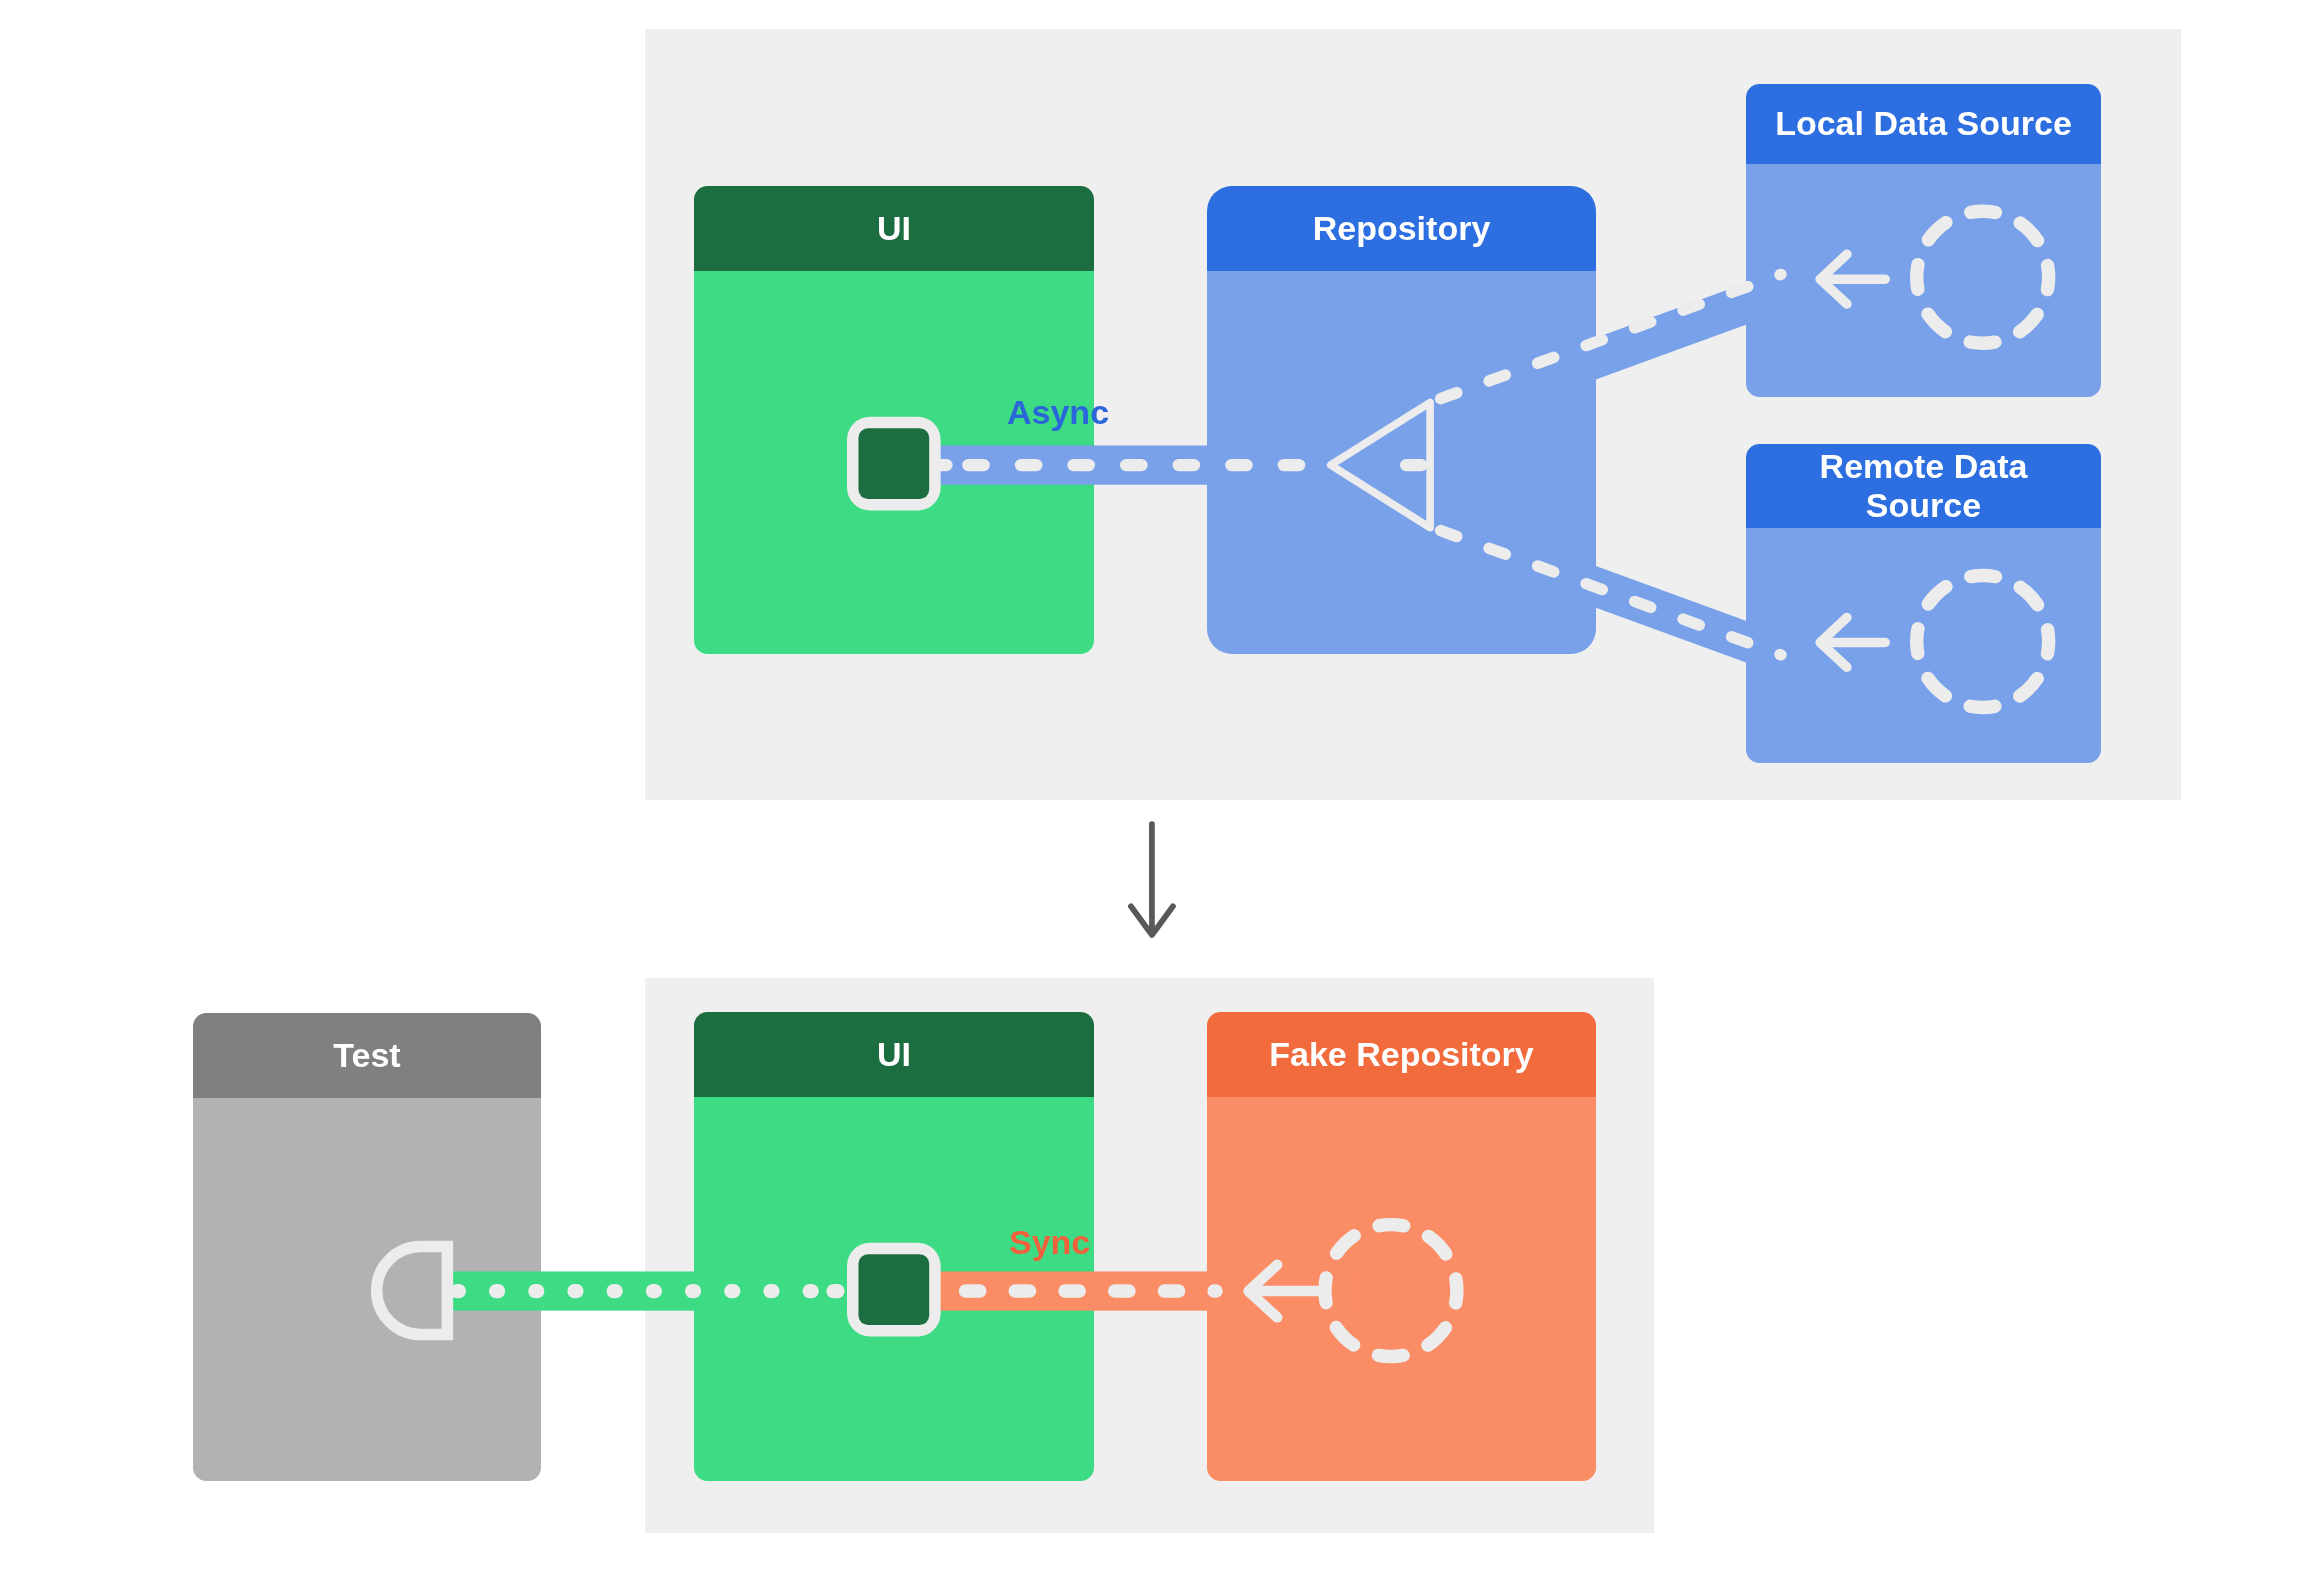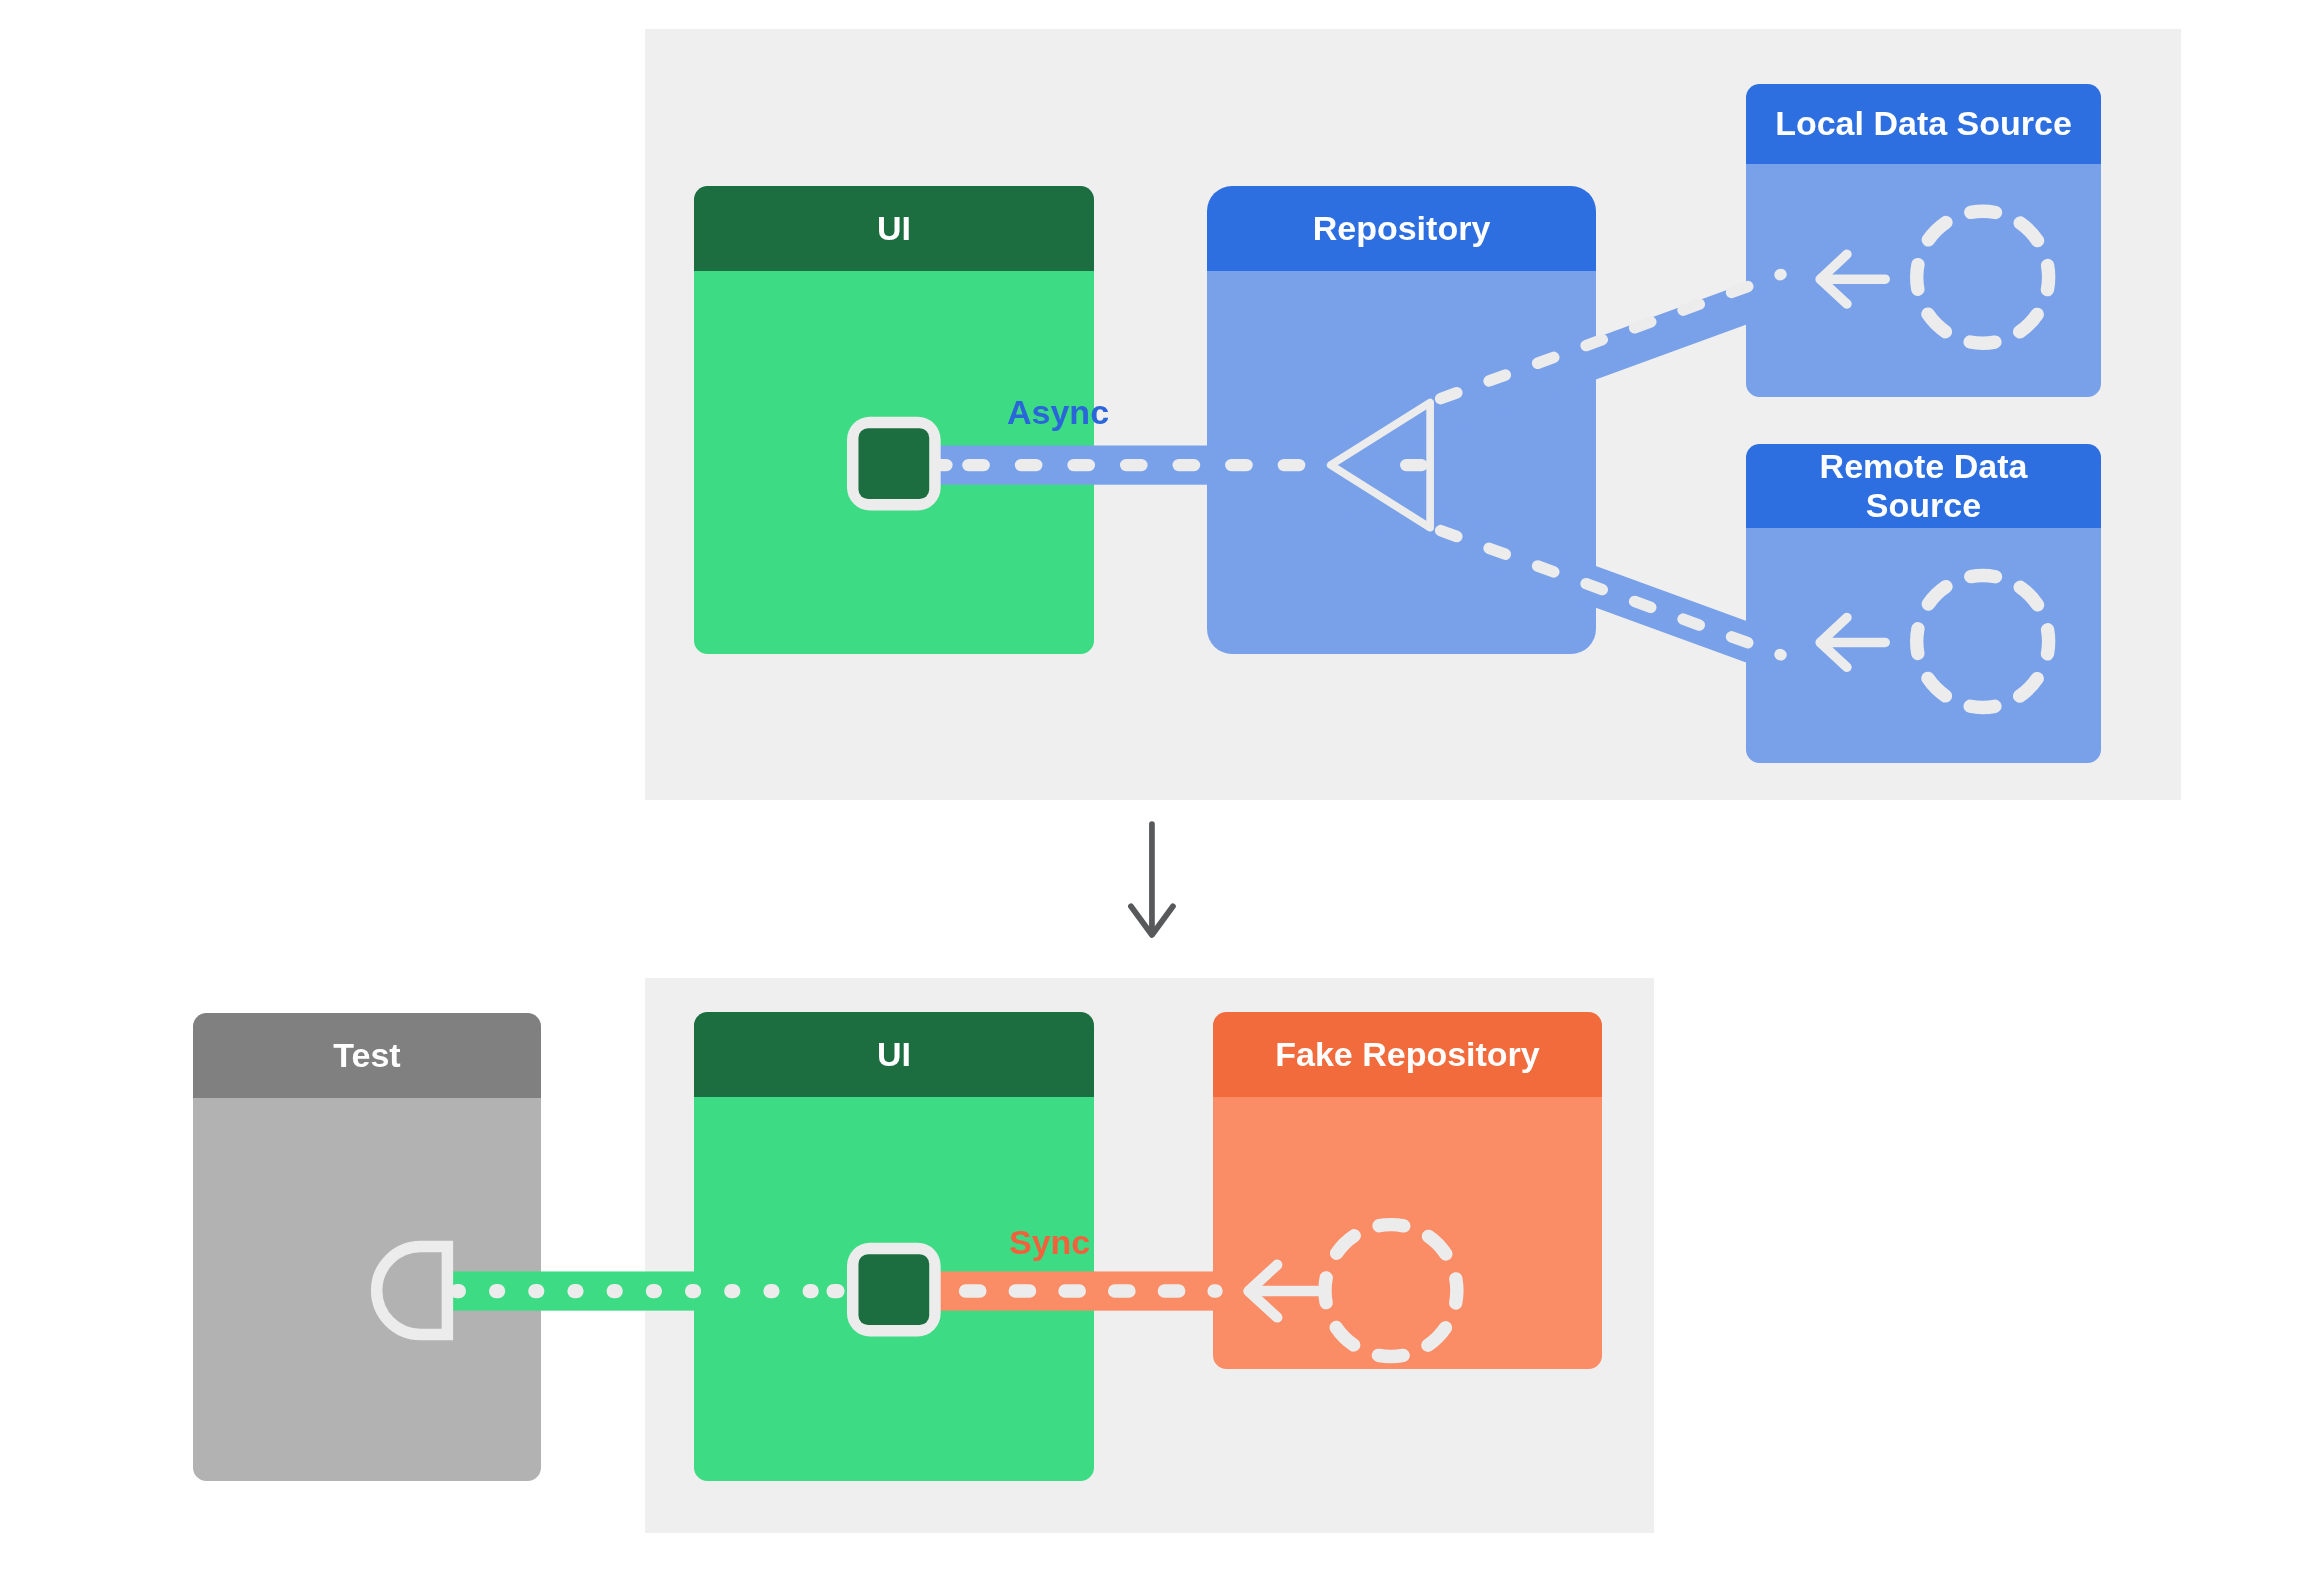--- a/index.html
+++ b/index.html
@@ -86,21 +86,21 @@
     <div class="box-body body-gray"></div>
   </div>
 
   <div class="box" style="left:694px;top:1012px;width:400px;height:469px;">
     <div class="box-header hdr-green">
       <span>UI</span>
     </div>
     <div class="box-body body-green"></div>
   </div>
 
-  <div class="box" style="left:1207px;top:1012px;width:389px;height:357px;margin-left:6px;">
+  <div class="box" style="left:1207px;top:1012px;width:389px;height:469px;">
     <div class="box-header hdr-orange">
       <span>Fake Repository</span>
     </div>
     <div class="box-body body-orange"></div>
   </div>
 
   <svg class="overlay" width="2323" height="1586" viewBox="0 0 2430 1659">
 
     <g>
       <rect class="band-blue" x="960" y="466" width="445" height="41"></rect>

